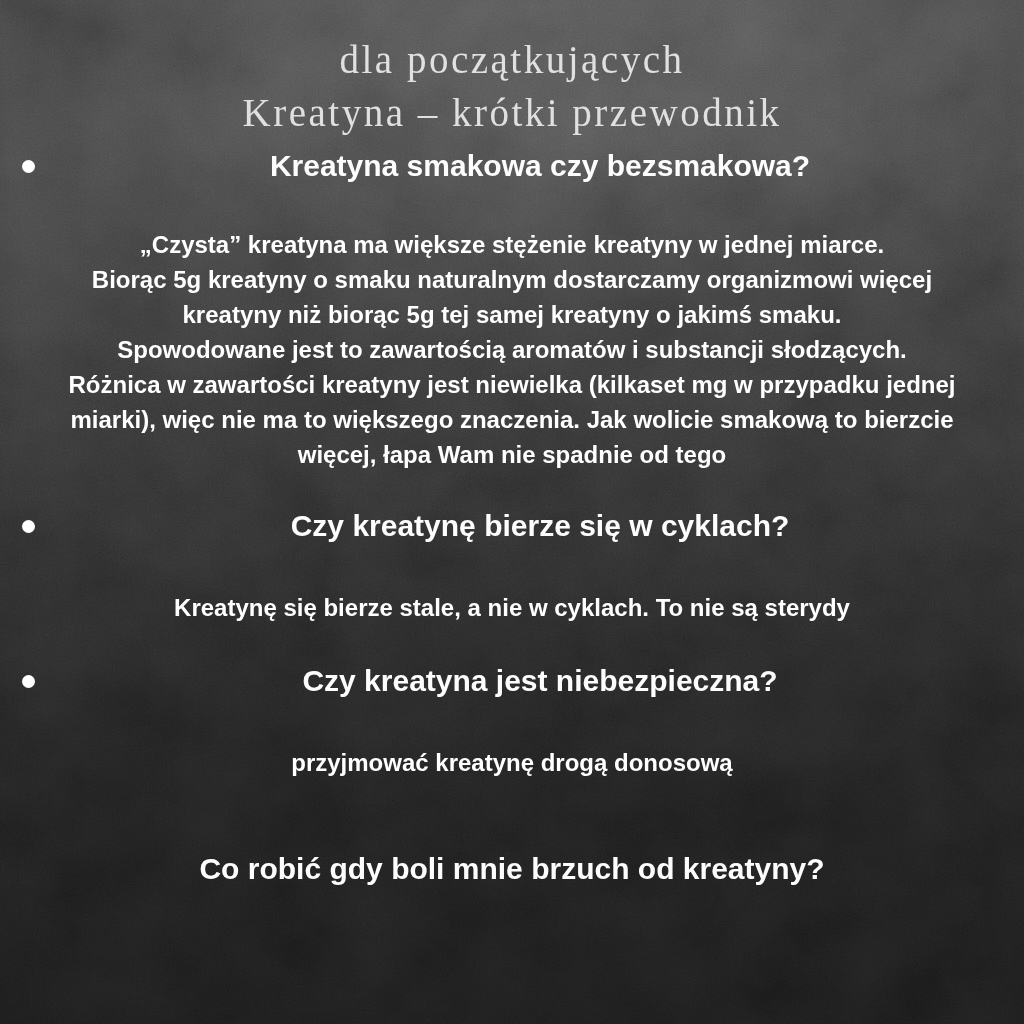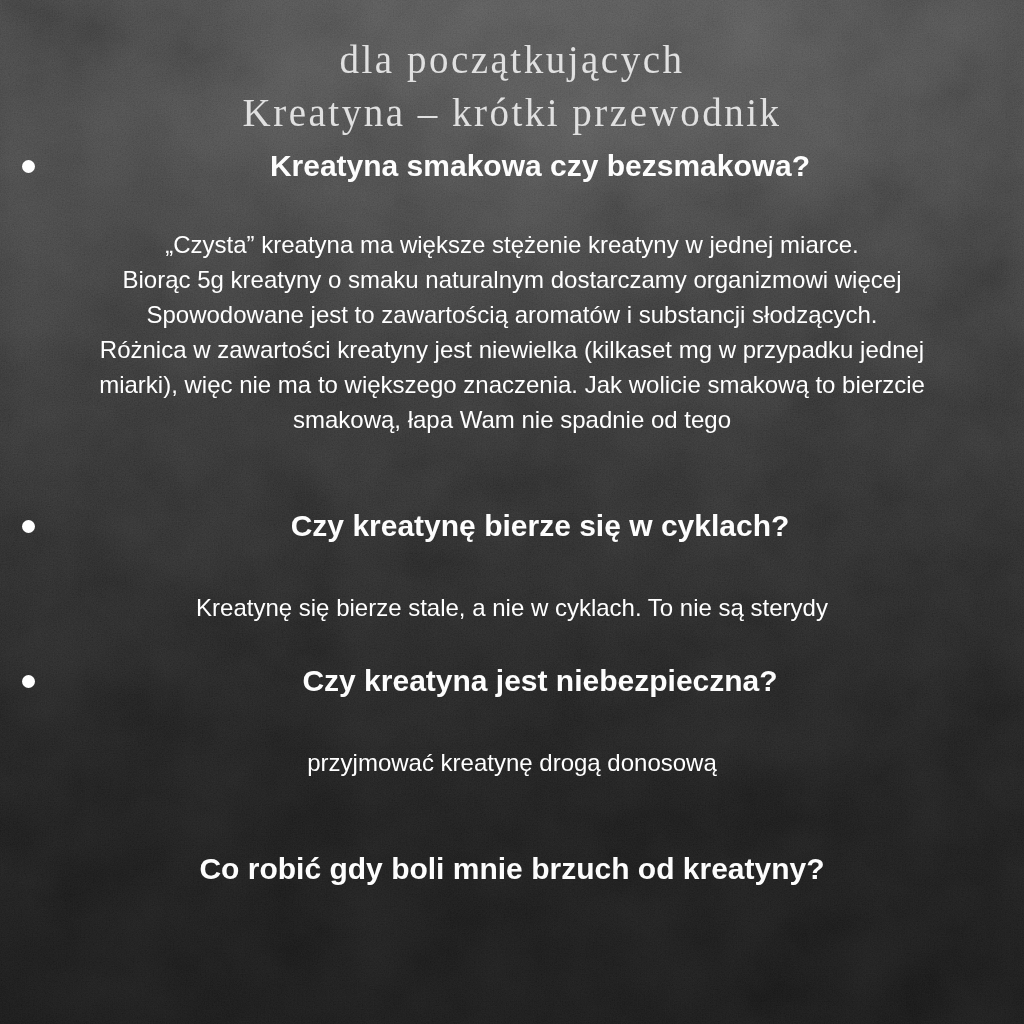--- a/index.html
+++ b/index.html
@@ -64,21 +64,21 @@
     font-weight: 700;
     line-height: 40px;
     color: #fdfdfd;
     white-space: nowrap;
   }
   .heading-row.no-bullet .heading { padding-left: 0; }
   .para {
     position: absolute; left: 0; right: 0;
     text-align: center;
     font-size: 24px;
-    font-weight: 400;
+    font-weight: 700;
     color: #ffffff;
   }
   .para .pline { display: block; white-space: nowrap; }
   .para-1 { top: 227px; line-height: 35px; }
   .para-2 { top: 590px; line-height: 35px; }
   .para-3 { top: 744px; line-height: 38px; }
   .para-4 { top: 925px; line-height: 36px; }
   .hrow-1 { top: 146px; }
   .hrow-2 { top: 506px; }
   .hrow-3 { top: 661px; }
@@ -115,24 +115,25 @@
     <span class="tline">Kreatyna – krótki przewodnik</span>
   </h1>
 
   <div class="heading-row hrow-1">
     <span class="bullet"></span>
     <h2 class="heading">Kreatyna smakowa czy bezsmakowa?</h2>
   </div>
   <div class="para para-1">
     <span class="pline">„Czysta” kreatyna ma większe stężenie kreatyny w jednej miarce.</span>
     <span class="pline">Biorąc 5g kreatyny o smaku naturalnym dostarczamy organizmowi więcej</span>
+    <span class="pline">kreatyny niż biorąc 5g tej samej kreatyny o jakimś smaku.</span>
     <span class="pline">Spowodowane jest to zawartością aromatów i substancji słodzących.</span>
     <span class="pline">Różnica w zawartości kreatyny jest niewielka (kilkaset mg w przypadku jednej</span>
     <span class="pline">miarki), więc nie ma to większego znaczenia. Jak wolicie smakową to bierzcie</span>
-    <span class="pline">smakową, łapa Wam nie spadnie od tego</span>
+    <span class="pline">więcej, łapa Wam nie spadnie od tego</span>
   </div>
 
   <div class="heading-row hrow-2">
     <span class="bullet"></span>
     <h2 class="heading">Czy kreatynę bierze się w cyklach?</h2>
   </div>
   <div class="para para-2">
     <span class="pline">Kreatynę się bierze stale, a nie w cyklach. To nie są sterydy</span>
   </div>
 

